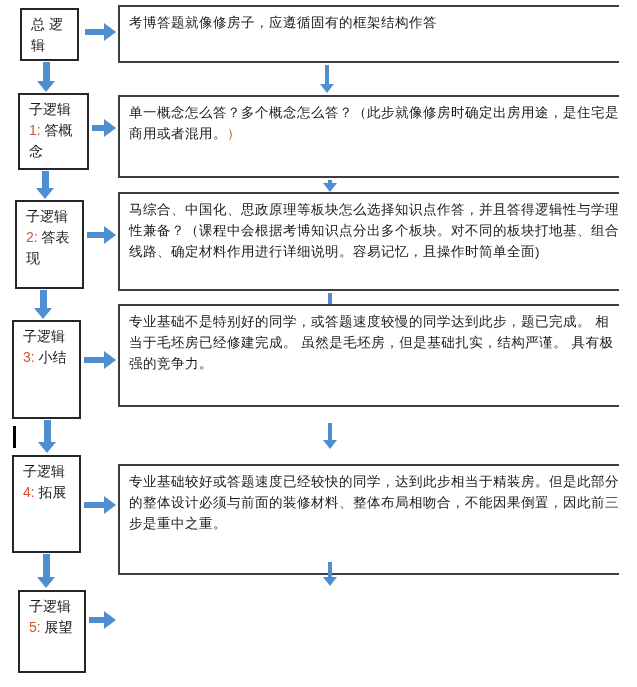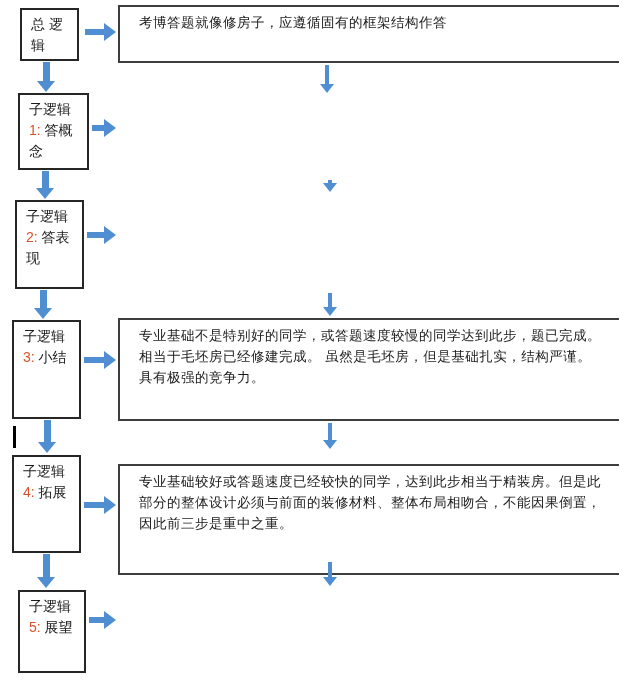--- a/index.html
+++ b/index.html
@@ -15,21 +15,21 @@
     overflow:hidden;
   }
   .lbox{
     position:absolute;box-sizing:border-box;border:2px solid var(--ink);
     background:#fff;padding:4px 5px 4px 9px;font-size:14px;line-height:21px;
     word-break:break-all;
   }
   .lbox .prefix{display:block;}
   .rbox{
     position:absolute;box-sizing:border-box;border:2px solid #3d3d3d;
-    background:#fff;padding:5px 19px;font-size:13.5px;line-height:21px;
+    background:#fff;padding:5px 9px;font-size:13.5px;line-height:21px;
     word-break:break-all;letter-spacing:0.5px;
   }
   .num{color:var(--orange);}
   .suffix{color:var(--orange);}
   
   .harrow{position:absolute;display:flex;align-items:center;height:18px;}
   .harrow .stem{flex:1;height:6px;background:var(--blue);}
   .harrow .head{width:0;height:0;border-top:9px solid transparent;border-bottom:9px solid transparent;border-left:12px solid var(--blue);}
   
   .varrow{position:absolute;display:flex;flex-direction:column;align-items:center;width:18px;}
@@ -64,53 +64,59 @@
       <div class="head"></div>
     </div>
 
   <div class="lbox" style="left:18px;top:93px;width:71px;height:77px">
     <span class="prefix">子逻辑</span><span class="num">1:</span><span> 答概念</span>
   </div>
   <div class="harrow" style="left:92px;top:119px;width:24px">
       <div class="stem"></div>
       <div class="head"></div>
     </div>
+  <div class="rbox" style="left:118px;top:95px;width:512px;height:83px">
+    <span>单一概念怎么答？多个概念怎么答？（此步就像修房时确定出房用途，是住宅是商用或者混用。</span><span class="suffix">）</span>
+  </div>
   <div class="varrow" style="left:36px;top:171px;height:28px">
       <div class="stem"></div>
       <div class="head"></div>
     </div>
   <div class="varrow thin" style="left:323px;top:180px;height:12px">
       <div class="stem"></div>
       <div class="head"></div>
     </div>
 
   <div class="lbox" style="left:15px;top:200px;width:69px;height:89px">
     <span class="prefix">子逻辑</span><span class="num">2:</span><span> 答表现</span>
   </div>
   <div class="harrow" style="left:87px;top:226px;width:29px">
       <div class="stem"></div>
       <div class="head"></div>
     </div>
+  <div class="rbox" style="left:118px;top:192px;width:512px;height:99px">
+    <span>马综合、中国化、思政原理等板块怎么选择知识点作答，并且答得逻辑性与学理性兼备？（课程中会根据考博知识点分出多个板块。对不同的板块打地基、组合线路、确定材料作用进行详细说明。容易记忆，且操作时简单全面)</span><span class="suffix"></span>
+  </div>
   <div class="varrow" style="left:34px;top:290px;height:29px">
       <div class="stem"></div>
       <div class="head"></div>
     </div>
   <div class="varrow thin" style="left:323px;top:293px;height:23px">
       <div class="stem"></div>
       <div class="head"></div>
     </div>
 
   <div class="lbox" style="left:12px;top:320px;width:69px;height:99px">
     <span class="prefix">子逻辑</span><span class="num">3:</span><span> 小结</span>
   </div>
   <div class="harrow" style="left:84px;top:351px;width:32px">
       <div class="stem"></div>
       <div class="head"></div>
     </div>
-  <div class="rbox" style="left:118px;top:318px;width:512px;height:103px">
+  <div class="rbox" style="left:118px;top:304px;width:512px;height:103px">
     <span>专业基础不是特别好的同学，或答题速度较慢的同学达到此步，题已完成。 相当于毛坯房已经修建完成。 虽然是毛坯房，但是基础扎实，结构严谨。 具有极强的竞争力。</span><span class="suffix"></span>
   </div>
   <div class="stray" style="left:13px;top:426px;width:3px;height:22px"></div>
   <div class="varrow" style="left:38px;top:420px;height:33px">
       <div class="stem"></div>
       <div class="head"></div>
     </div>
   <div class="varrow thin" style="left:323px;top:423px;height:26px">
       <div class="stem"></div>
       <div class="head"></div>

